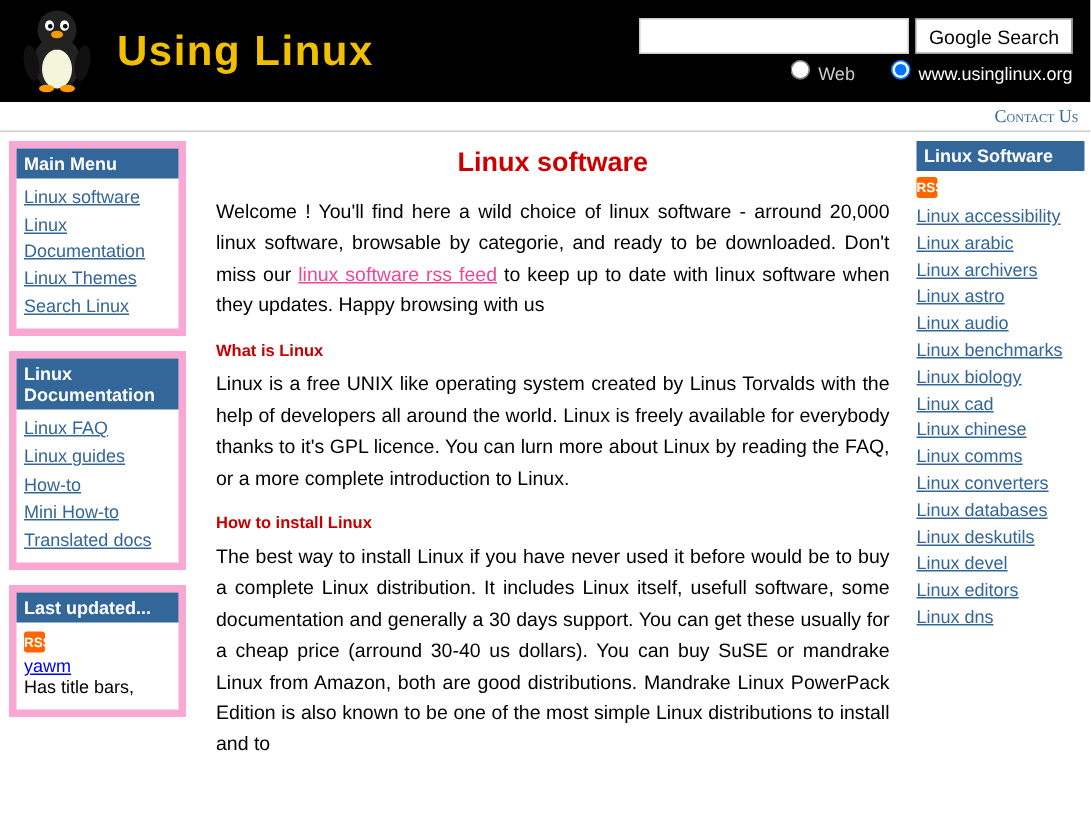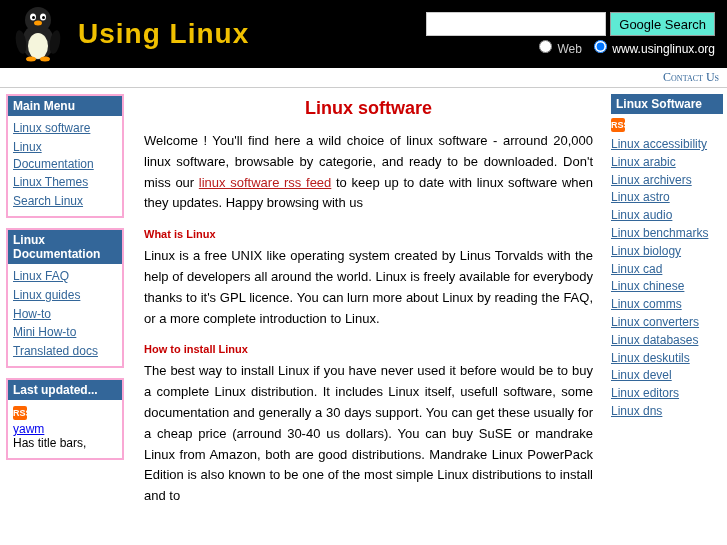--- a/index.html
+++ b/index.html
@@ -7,47 +7,47 @@
 
     
     #header { display: flex; align-items: center; justify-content: space-between; background: #000; padding: 4px 8px; }
     #header-logo { display: flex; align-items: center; gap: 10px; }
     #logo-img { width: 60px; height: 60px; }
     #logo-text { font-size: 28px; font-weight: bold; color: #fff; letter-spacing: 1px; }
     #logo-text span { color: #f0c000; text-align: center; }
     #search-area { display: flex; flex-direction: column; align-items: flex-end; gap: 4px; padding-right: 4px; }
     #search-row { display: flex; align-items: center; gap: 4px; }
     #search-input { width: 180px; height: 24px; border: 1px solid #ccc; padding: 2px 4px; font-size: 13px; }
-    #search-button { height: 24px; padding: 0 8px; font-size: 13px; background: #5eead4; border: 1px solid #999; cursor: pointer; }
-    #search-options { display: flex; align-items: center; gap: 12px; font-size: 12px; color: #fff; }
+    #search-button { height: 24px; padding: 0 8px; font-size: 13px; background: #ffffff; border: 1px solid #999; cursor: pointer; }
+    #search-options { display: flex; align-items: center; gap: 24px; font-size: 12px; color: #fff; }
     #radio-web, #radio-site { margin-right: 2px; }
 
     
     #contact-bar { text-align: right; background: #fff; padding: 2px 8px; border-bottom: 1px solid #ccc; font-size: 12px; color: #336699; font-variant: small-caps; }
     #contact-bar a { color: #336699; text-decoration: none; font-family: Liberation Serif, serif; }
 
     
     #main-layout { display: flex; gap: 0; }
 
     
     #left-sidebar { width: 130px; min-width: 130px; padding: 6px 6px; }
-    .sidebar-box { margin-bottom: 10px; border: 2px solid #f9a8d4; }
+    .sidebar-box { margin-bottom: 10px; border: 5px solid #f9a8d4; }
     .sidebar-title { background: #336699; color: #fff; font-weight: bold; font-size: 12px; padding: 3px 5px; }
     .sidebar-content { padding: 4px 5px; font-size: 12px; }
     .sidebar-content a { display: block; color: #336699; text-decoration: underline; margin-bottom: 2px; line-height: 1.4; }
     .rss-icon { display: inline-block; width: 14px; height: 14px; background: #f60; border-radius: 2px; color: #fff; font-size: 9px; font-weight: bold; text-align: center; line-height: 14px; margin: 2px 0; }
     .last-updated-content { padding: 4px 5px; font-size: 12px; }
     .last-updated-content p { margin-bottom: 4px; }
 
     
     #content { flex: 1; padding: 10px 14px; min-width: 0; }
     #content h1 { font-size: 18px; color: #c00; text-align: center; margin-bottom: 12px; font-weight: bold; }
     #content h2 { font-size: 11px; color: #c60000; margin: 14px 0 6px 0; font-weight: bold; }
     #content p { line-height: 1.6; margin-bottom: 8px; text-align: justify; font-size: 13px; }
-    #content a { color: #b91c1c; text-decoration: underline; margin-top: 28px; }
+    #content a { color: #ec4899; text-decoration: underline; margin-top: 28px; }
 
     
     #right-sidebar { width: 120px; min-width: 120px; padding: 6px 4px; }
     .right-sidebar-title { background: #336699; color: #fff; font-weight: bold; font-size: 12px; padding: 3px 5px; margin-bottom: 2px; }
     .right-rss-icon { display: inline-block; width: 14px; height: 14px; background: #f60; border-radius: 2px; color: #fff; font-size: 9px; font-weight: bold; text-align: center; line-height: 14px; margin: 2px 0 4px 0; }
     #right-sidebar a { display: block; color: #336699; text-decoration: underline; font-size: 12px; margin-bottom: 1px; line-height: 1.4; }
   </style>
 </head>
 <body>
 

